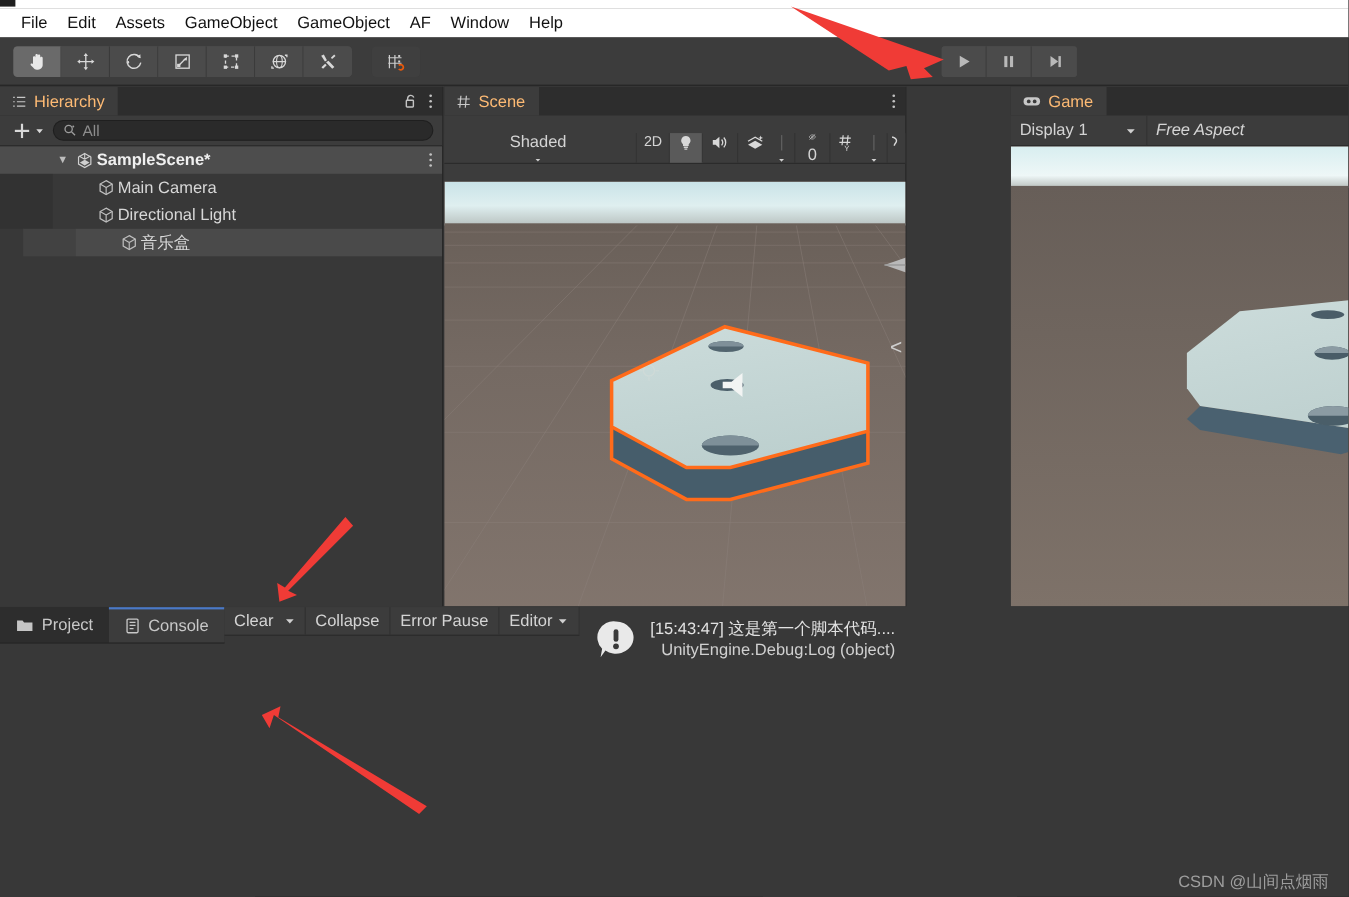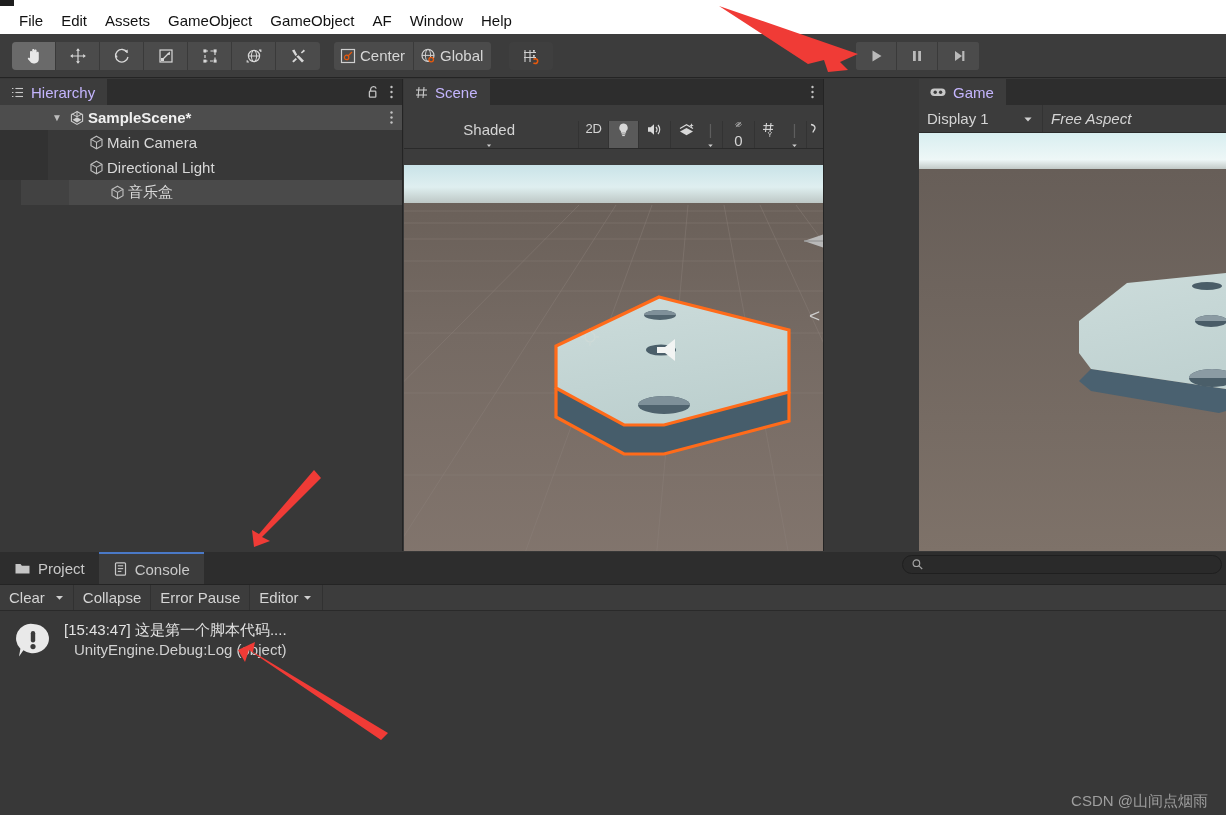--- a/index.html
+++ b/index.html
@@ -82,21 +82,21 @@
   }
   .play-btn:last-child { border-right:none; }
 
   
   .panel-tabbar {
     height:26px; background:#2d2d2d; display:flex; align-items:stretch;
     position:relative;
   }
   .panel-tab {
     display:flex; align-items:center; gap:6px;
-    padding:0 12px 0 10px; font-size:15px; color:#c4b5fd;
+    padding:0 12px 0 10px; font-size:15px; color:#fdba74;
     background:#2d2d2d; cursor:default; white-space:nowrap;
   }
   .panel-tab.active { background:#3c3c3c; }
   .tab-spacer { flex:1; }
   .tab-right { display:flex; align-items:center; gap:8px; padding-right:8px; }
 
   
   .hierarchy {
     position:absolute; left:0; top:79px; width:403px; height:472px;
     background:#383838; border-right:1px solid #242424;
@@ -167,21 +167,21 @@
   .gt-item {
     height:28px; display:flex; align-items:center; gap:5px; padding:0 8px;
     color:#d4d4d4; font-size:15px; cursor:default; white-space:nowrap;
     border-right:1px solid #333;
   }
   .game-canvas { flex:1; position:relative; overflow:hidden; background:#6d625d; }
 
   
   .console {
     position:absolute; left:0; top:552px; width:1226px; height:263px;
-    background:#383838; display:flex; flex-direction:column;
+    background:#383838; display:flex; flex-direction:row;
   }
   .console-tabs {
     height:33px; background:#2d2d2d; display:flex; align-items:stretch;
     border-bottom:1px solid #242424;
   }
   .ctab {
     display:flex; align-items:center; gap:7px; padding:0 14px;
     font-size:15px; color:#c8c8c8; background:#2d2d2d; cursor:default;
   }
   .ctab.active { background:#3c3c3c; border-top:2px solid #4a79c7; }
@@ -303,39 +303,20 @@
       <div class="tbtn">
         <svg width="20" height="20" viewBox="0 0 20 20">
           <path d="M4 4.6l2.4-1 2.8 5.2-1.8 1.2z" fill="#d8d8d8"></path>
           <path d="M8.4 10.6l5.6 5.8 2-1.6-5.4-5.6z" fill="#d8d8d8"></path>
           <path d="M15.8 3.5l-3 2.9 1.1 1.2 3.1-2.7z" fill="#d8d8d8"></path>
           <path d="M4.2 15.2l3.4-3.2 1.4 1.3-3.3 3.3z" fill="#d8d8d8"></path>
         </svg>
       </div>
     </div>
 
-    <div class="pivot-group">
-      <div class="pbtn">
-        <svg width="18" height="18" viewBox="0 0 18 18">
-          <rect x="2.5" y="2.5" width="13" height="13" stroke="#cfcfcf" stroke-width="1.2" fill="none"></rect>
-          <circle cx="7.6" cy="10.4" r="2.2" stroke="#e8590c" stroke-width="1.2" fill="none"></circle>
-          <line x1="8.8" y1="9.2" x2="13" y2="5" stroke="#e8590c" stroke-width="1.2"></line>
-        </svg>
-        <span>Center</span>
-      </div>
-      <div class="pbtn">
-        <svg width="18" height="18" viewBox="0 0 18 18">
-          <circle cx="9" cy="8.4" r="6" stroke="#cfcfcf" stroke-width="1.2" fill="none"></circle>
-          <ellipse cx="9" cy="8.4" rx="2.6" ry="6" stroke="#cfcfcf" stroke-width="1" fill="none"></ellipse>
-          <line x1="3" y1="8.4" x2="15" y2="8.4" stroke="#cfcfcf" stroke-width="1"></line>
-          <circle cx="12.2" cy="12.6" r="2.3" stroke="#e8590c" stroke-width="1.3" fill="#4b4b4b"></circle>
-        </svg>
-        <span>Global</span>
-      </div>
-    </div>
 
     <div class="snap-group">
       <div class="snap-btn">
         <svg width="20" height="20" viewBox="0 0 20 20">
           <g stroke="#cfcfcf" stroke-width="1.1">
             <line x1="4" y1="4" x2="4" y2="16"></line>
             <line x1="9" y1="4" x2="9" y2="16"></line>
             <line x1="3" y1="6.5" x2="15" y2="6.5"></line>
             <line x1="3" y1="11.5" x2="15" y2="11.5"></line>
           </g>
@@ -395,20 +376,39 @@
         <span style="display:flex;">
           <svg width="5" height="16" viewBox="0 0 5 16">
             <circle cx="2.5" cy="3" r="1.2" fill="#c3c3c3"></circle>
             <circle cx="2.5" cy="8" r="1.2" fill="#c3c3c3"></circle>
             <circle cx="2.5" cy="13" r="1.2" fill="#c3c3c3"></circle>
           </svg>
         </span>
       </div>
     </div>
 
+    <div class="hier-toolbar">
+      <div class="plus-btn">
+        <svg width="18" height="18" viewBox="0 0 18 18">
+          <rect x="8" y="2.5" width="2" height="13" fill="#d8d8d8"></rect>
+          <rect x="2.5" y="8" width="13" height="2" fill="#d8d8d8"></rect>
+        </svg>
+        <svg width="10" height="18" viewBox="0 0 10 18">
+          <path d="M2 7.5l3 3.6 3-3.6z" fill="#d8d8d8"></path>
+        </svg>
+      </div>
+      <div class="search-box">
+        <svg width="13" height="13" viewBox="0 0 13 13">
+          <circle cx="5.4" cy="5.2" r="3.3" stroke="#9d9d9d" stroke-width="1.2" fill="none"></circle>
+          <line x1="8" y1="7.8" x2="11.2" y2="11" stroke="#9d9d9d" stroke-width="1.2"></line>
+          <circle cx="9.6" cy="3.1" r="0.9" fill="#9d9d9d"></circle>
+        </svg>
+        <input type="text" value="" placeholder="All" style="">
+      </div>
+    </div>
 
     <div class="hier-list">
 
       <div class="hrow scene-row">
         <div style="width:48px;"></div>
         <div class="twisty">▼</div>
         <div class="hicon">
           <svg width="16" height="16" viewBox="0 0 16 16">
             <path d="M8 1.6l5.6 3.2v6.4L8 14.4 2.4 11.2V4.8z" stroke="#cfcfcf" stroke-width="1.1" fill="none"></path>
             <path d="M8 1.6v5.1M8 6.7l5.2-2.9M8 6.7L2.8 3.8" stroke="#cfcfcf" stroke-width="1"></path>

